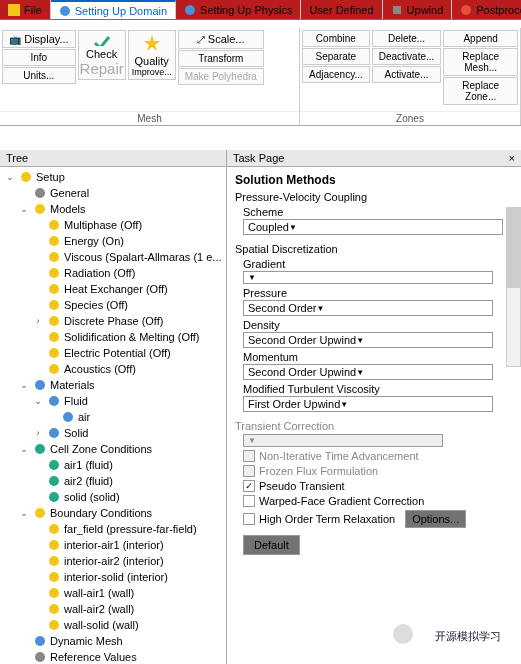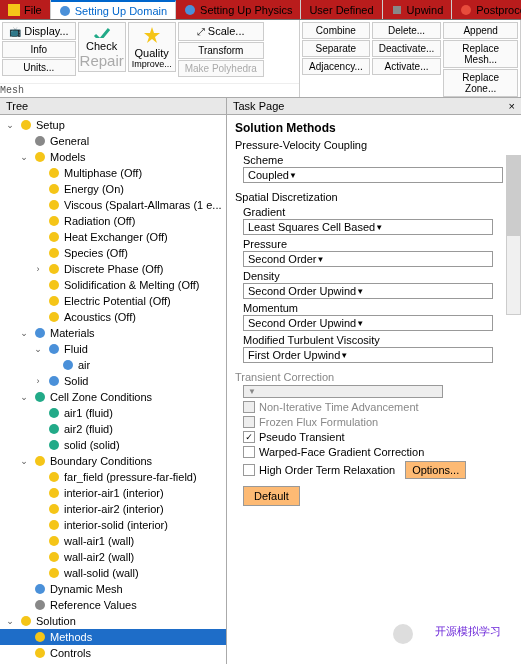--- a/index.html
+++ b/index.html
@@ -1,30 +1,30 @@
 <!DOCTYPE html>
 <html><head>
 <meta charset="utf-8">
 <style>
 * { box-sizing: border-box; margin: 0; padding: 0; font-family: "Microsoft YaHei", Arial, sans-serif; font-size: 11px; }
 body { width: 521px; height: 664px; background: #fff; overflow: hidden; display: flex; flex-direction: column; }
 .tabs { display: flex; background: #b91c1c; border-bottom: 1px solid #737373; height: 20px; }
 .tab { padding: 2px 8px; border-right: 1px solid #ccc; display: flex; align-items: center; gap: 4px; cursor: pointer; white-space: nowrap; }
 .tab.active { background: #fff; color: #0066cc; border-top: 2px solid #0066cc; }
 .tab-icon { width: 12px; height: 12px; }
-.ribbon { display: flex; border-bottom: 1px solid #aaa; height: 78px; }
+.ribbon { display: flex; border-bottom: 1px solid #aaa; height: 98px; margin-top: 8px; }
 .ribbon-group { border-right: 1px solid #ccc; display: flex; flex-direction: column; }
-.ribbon-label { text-align: left; font-size: 10px; color: #555; padding: 1px 0; border-top: 1px solid #eee; font-family: Liberation Mono, monospace; }
+.ribbon-label { text-align: center; font-size: 10px; color: #555; padding: 1px 0; border-top: 1px solid #eee; }
 .ribbon-content { flex: 1; display: flex; padding: 2px; gap: 2px; }
 .ribbon-col { display: flex; flex-direction: column; gap: 1px; }
 .ribbon-btn { padding: 2px 6px; border: 1px solid #ccc; background: #fafafa; cursor: pointer; text-align: center; font-size: 10px; min-width: 60px; }
 .ribbon-btn.big { display: flex; flex-direction: column; align-items: center; justify-content: center; height: 50px; width: 48px; min-width: 48px; }
 .ribbon-btn.disabled { color: #aaa; }
 .ribbon-icon { width: 20px; height: 20px; margin-bottom: 2px; }
-.main { display: flex; flex: 1; overflow: hidden; }
+.main { display: flex; flex: 1; overflow: hidden; margin-top: 24px; }
 .tree-panel { width: 227px; border-right: 1px solid #aaa; display: flex; flex-direction: column; overflow: hidden; }
 .panel-header { background: #e8e8e8; border-bottom: 1px solid #aaa; padding: 2px 6px; font-size: 11px; }
 .tree { flex: 1; overflow-y: auto; padding: 2px 0; }
 .tree-item { display: flex; align-items: center; padding: 0 4px; height: 16px; cursor: pointer; white-space: nowrap; }
 .tree-item.selected { background: #1e6dc8; color: #fff; }
 .tree-toggle { width: 12px; text-align: center; font-size: 9px; color: #555; cursor: pointer; }
 .tree-indent { display: inline-block; }
 .tree-icon { width: 14px; height: 14px; margin: 0 3px; flex-shrink: 0; }
 .task-panel { flex: 1; display: flex; flex-direction: column; overflow: hidden; }
 .task-header { background: #e8e8e8; border-bottom: 1px solid #aaa; padding: 2px 6px; display: flex; justify-content: space-between; }
@@ -32,24 +32,24 @@
 .task-title { font-weight: bold; font-size: 12px; margin-bottom: 4px; }
 .section-label { margin: 4px 0 2px 0; }
 .indent-label { margin-left: 8px; margin-top: 3px; margin-bottom: 1px; }
 .dropdown { width: 250px; border: 1px solid #999; background: #fff; padding: 1px 4px; display: flex; justify-content: flex-start; align-items: center; cursor: pointer; margin-left: 8px; }
 .dropdown.wide { width: 260px; }
 .dropdown.disabled { background: #eee; color: #888; }
 .dropdown-arrow { font-size: 8px; }
 .checkbox-row { display: flex; align-items: center; gap: 4px; margin: 3px 0 3px 8px; }
 .checkbox { width: 12px; height: 12px; border: 1px solid #999; background: #fff; display: flex; align-items: center; justify-content: center; font-size: 9px; }
 .checkbox.disabled { background: #eee; }
-.btn { border: 1px solid #999; background: #fdba74; padding: 3px 10px; cursor: pointer; display: inline-block; margin: 4px 0 4px 8px; }
+.btn { border: 1px solid #999; background: #737373; padding: 3px 10px; cursor: pointer; display: inline-block; margin: 4px 0 4px 8px; }
 .scroll-track { position: absolute; right: 0; top: 40px; width: 15px; height: 160px; background: #f0f0f0; border: 1px solid #ccc; }
 .scroll-thumb { background: #ccc; width: 100%; height: 80px; }
-.watermark { position: absolute; bottom: 20px; right: 20px; color: #6d28d9; font-size: 14px; display: flex; align-items: flex-start; gap: 22px; }
+.watermark { position: absolute; bottom: 20px; right: 20px; color: #0f172a; font-size: 14px; display: flex; align-items: flex-end; gap: 22px; }
 .wm-icon { width: 20px; height: 20px; border-radius: 50%; background: #ddd; }
 svg { display: block; }
 </style>
 </head>
 <body>
 
 <div class="tabs">
   <div class="tab">
     <svg class="tab-icon">
         <rect width="12" height="12" fill="#f5c518"></rect>
@@ -433,21 +433,20 @@
       <div class="section-label">Pressure-Velocity Coupling</div>
       <div class="indent-label">Scheme</div>
       <div class="dropdown wide">
           <span>Coupled</span>
           <span class="dropdown-arrow">▼</span>
         </div>
 
       <div class="section-label" style="margin-top:8px">Spatial Discretization</div>
       <div class="indent-label">Gradient</div>
       <div class="dropdown">
-          <span>Least Squares Cell Based</span>
           <span class="dropdown-arrow">▼</span>
         </div>
       <div class="indent-label">Pressure</div>
       <div class="dropdown">
           <span>Second Order</span>
           <span class="dropdown-arrow">▼</span>
         </div>
       <div class="indent-label">Density</div>
       <div class="dropdown">
           <span>Second Order Upwind</span>

